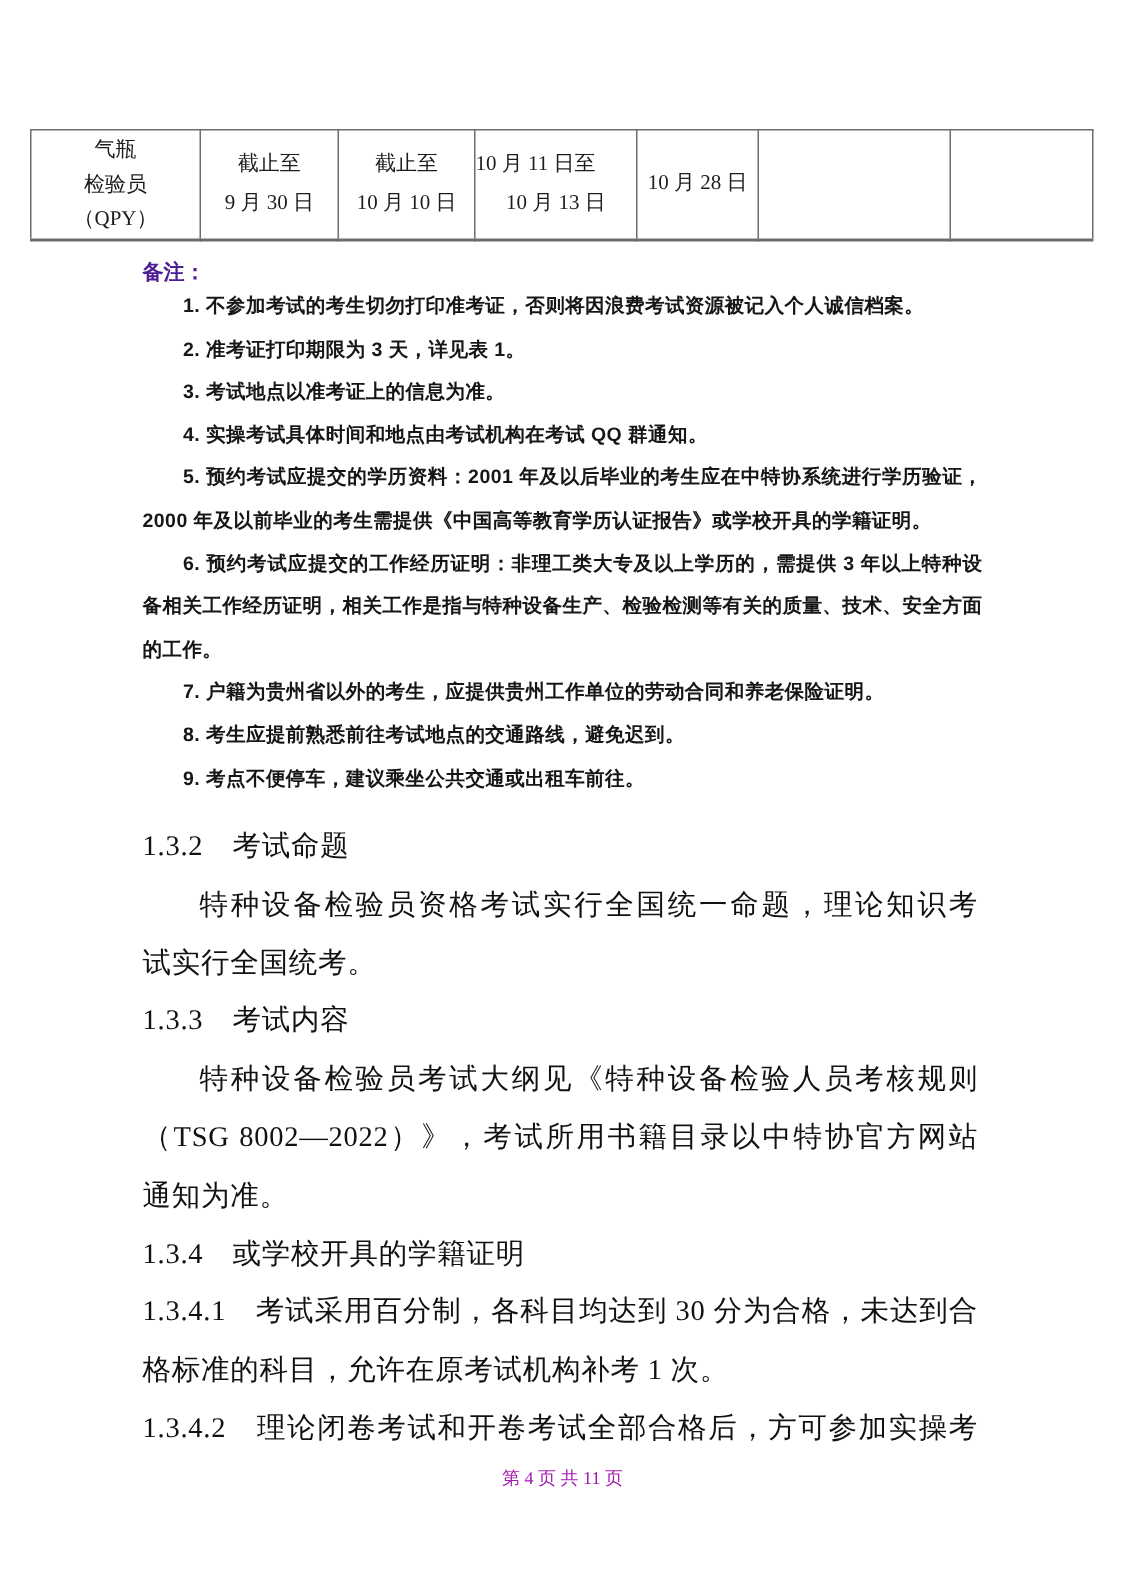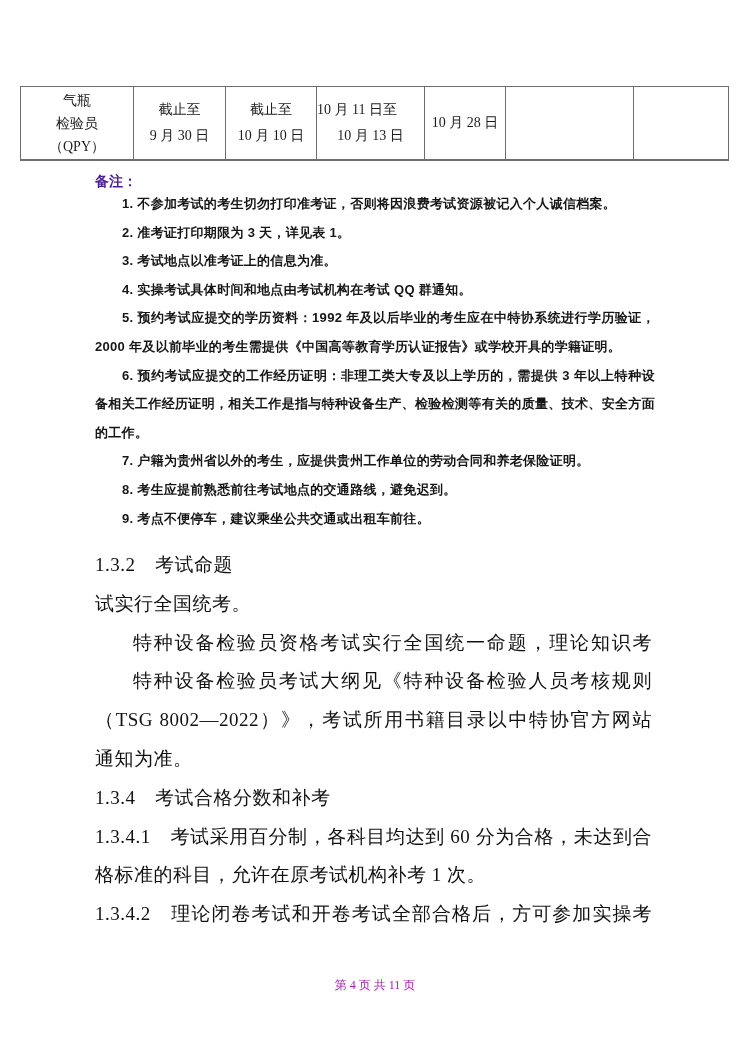--- a/index.html
+++ b/index.html
@@ -163,38 +163,39 @@
   </tbody>
     </table>
 
   <div class="notes-label">备注：</div>
 
   <div class="notes">
     <div class="nline ind">1. 不参加考试的考生切勿打印准考证，否则将因浪费考试资源被记入个人诚信档案。</div>
     <div class="nline ind">2. 准考证打印期限为 3 天，详见表 1。</div>
     <div class="nline ind">3. 考试地点以准考证上的信息为准。</div>
     <div class="nline ind">4. 实操考试具体时间和地点由考试机构在考试 QQ 群通知。</div>
-    <div class="nline ind jl">5. 预约考试应提交的学历资料：1992 年及以后毕业的考生应在中特协系统进行学历验证，</div>
+    <div class="nline ind jl">5. 预约考试应提交的学历资料：2001 年及以后毕业的考生应在中特协系统进行学历验证，</div>
     <div class="nline">2000 年及以前毕业的考生需提供《中国高等教育学历认证报告》或学校开具的学籍证明。</div>
     <div class="nline ind jl">6. 预约考试应提交的工作经历证明：非理工类大专及以上学历的，需提供 3 年以上特种设</div>
     <div class="nline jl">备相关工作经历证明，相关工作是指与特种设备生产、检验检测等有关的质量、技术、安全方面</div>
     <div class="nline">的工作。</div>
     <div class="nline ind">7. 户籍为贵州省以外的考生，应提供贵州工作单位的劳动合同和养老保险证明。</div>
     <div class="nline ind">8. 考生应提前熟悉前往考试地点的交通路线，避免迟到。</div>
     <div class="nline ind">9. 考点不便停车，建议乘坐公共交通或出租车前往。</div>
   </div>
 
   <div class="bodytext">
     <div class="bline">1.3.2　考试命题</div>
+    <div class="bline ind jl">特种设备检验员资格考试实行全国统一命题，理论知识考</div>
     <div class="bline">试实行全国统考。</div>
-    <div class="bline ind jl">特种设备检验员资格考试实行全国统一命题，理论知识考</div>
+    <div class="bline">1.3.3　考试内容</div>
     <div class="bline ind jl">特种设备检验员考试大纲见《特种设备检验人员考核规则</div>
     <div class="bline jl">（TSG 8002—2022）》，考试所用书籍目录以中特协官方网站</div>
     <div class="bline">通知为准。</div>
-    <div class="bline">1.3.4　考试合格分数和补考</div>
-    <div class="bline jl">1.3.4.1　考试采用百分制，各科目均达到 60 分为合格，未达到合</div>
+    <div class="bline">1.3.4　或学校开具的学籍证明</div>
+    <div class="bline jl">1.3.4.1　考试采用百分制，各科目均达到 30 分为合格，未达到合</div>
     <div class="bline">格标准的科目，允许在原考试机构补考 1 次。</div>
     <div class="bline jl">1.3.4.2　理论闭卷考试和开卷考试全部合格后，方可参加实操考</div>
   </div>
 
   <div class="footer">第 4 页 共 11 页</div>
 
 </div>
 
 </body></html>

